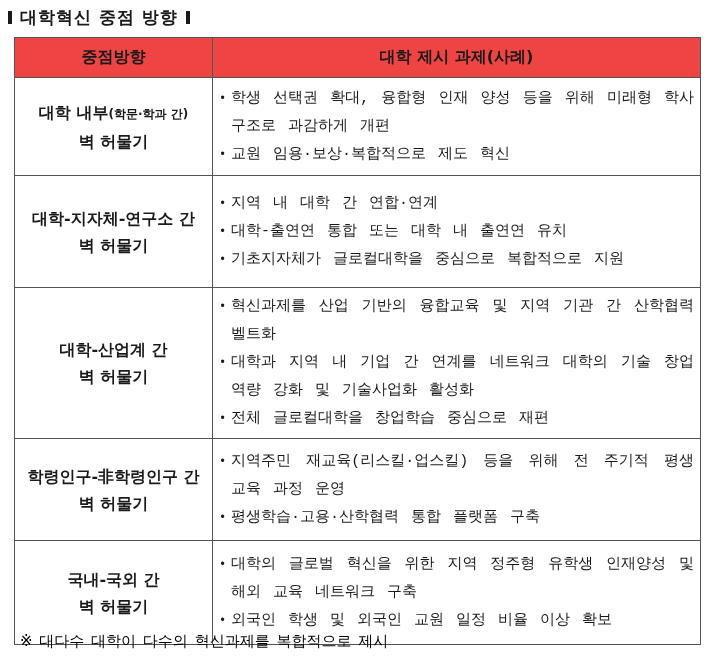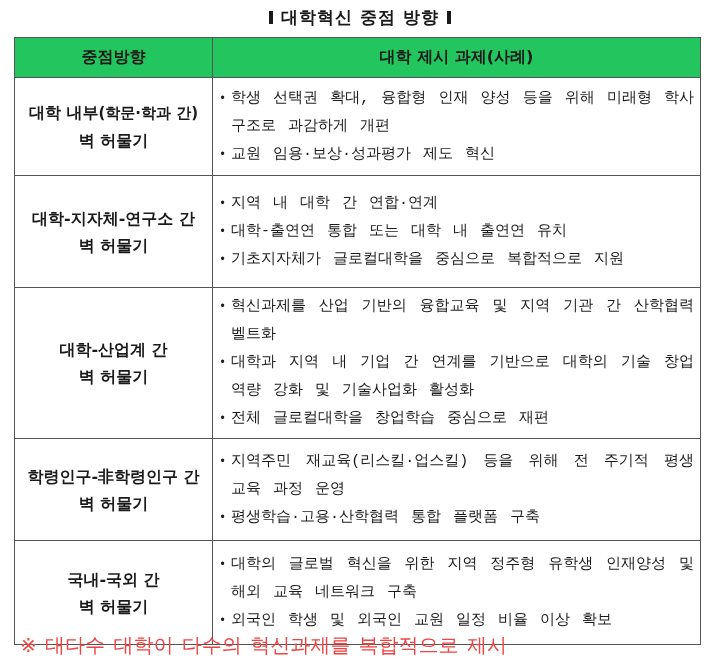--- a/index.html
+++ b/index.html
@@ -3,42 +3,42 @@
 <meta charset="utf-8">
 <style>
   html, body { margin: 0; padding: 0; background: #ffffff; }
   body {
     width: 720px; height: 661px; overflow: hidden;
     font-family: "DejaVu Sans", "Liberation Sans", sans-serif;
     color: #1a1a1a;
   }
   .title {
     position: absolute; left: 0; top: 6px; width: 720px;
-    text-align: center; font-size: 17px; font-weight: bold; letter-spacing: 1px;
+    font-size: 17px; font-weight: bold; letter-spacing: 1px;
   }
   .title .bar { display: inline-block; width: 4px; height: 13px; background: #1a1a1a; vertical-align: -1px; margin: 0 8px; }
   table {
     position: absolute; left: 14px; top: 37px; width: 686px;
     border-collapse: collapse; table-layout: fixed;
   }
   td, th { border: 1.5px solid #555; }
   th {
-    background: #22c55e; height: 37px; font-size: 16px; font-weight: bold; margin-left: 8px;
+    background: #ef4444; height: 37px; font-size: 16px; font-weight: bold; margin-left: 8px;
   }
   col.c1 { width: 198px; }
   col.c2 { width: 488px; }
   td.dir {
     text-align: center; font-weight: bold; font-size: 16px; line-height: 27px;
     vertical-align: middle;
   }
-  td.dir .small { font-size: 15px; margin-top: 8px; }
+  td.dir .small { font-size: 12px; margin-top: 8px; }
   td.tasks { padding: 5px 6px 5px 6px; font-size: 15px; vertical-align: middle; }
   .task { position: relative; padding-left: 12px; line-height: 28px; word-spacing: 3px; text-align: justify; font-family: Liberation Mono, monospace; }
   .task::before { content: "•"; position: absolute; left: 0; top: 0; font-size: 12px; }
-  .note { position: absolute; left: 20px; top: 632px; font-size: 20px; color: #ef4444; word-spacing: 2px; }
+  .note { position: absolute; left: 20px; top: 632px; font-size: 15px; color: #000000; word-spacing: 2px; }
 </style>
 </head>
 <body>
 
 <div class="title">
   <span class="bar"></span><span>대학혁신 중점 방향</span><span class="bar"></span>
 </div>
 
 <table>
   <colgroup>
@@ -52,42 +52,42 @@
     </tr>
   </thead>
   <tbody>
     <tr style="height:98px">
       <td class="dir">
         <span>대학 내부</span><span class="small">(학문·학과 간)</span><br>
         <span>벽 허물기</span>
       </td>
       <td class="tasks">
         <div class="task">학생 선택권 확대, 융합형 인재 양성 등을 위해 미래형 학사 구조로 과감하게 개편</div>
-        <div class="task">교원 임용·보상·성과평가 제도 혁신</div>
+        <div class="task">교원 임용·보상·복합적으로 제도 혁신</div>
       </td>
     </tr>
     <tr style="height:112px">
       <td class="dir">
         <span>대학-지자체-연구소 간</span><br>
         <span>벽 허물기</span>
       </td>
       <td class="tasks">
         <div class="task">지역 내 대학 간 연합·연계</div>
         <div class="task">대학-출연연 통합 또는 대학 내 출연연 유치</div>
         <div class="task">기초지자체가 글로컬대학을 중심으로 복합적으로 지원</div>
       </td>
     </tr>
     <tr style="height:135px">
       <td class="dir">
         <span>대학-산업계 간</span><br>
         <span>벽 허물기</span>
       </td>
       <td class="tasks">
         <div class="task">혁신과제를 산업 기반의 융합교육 및 지역 기관 간 산학협력 벨트화</div>
-        <div class="task">대학과 지역 내 기업 간 연계를 기반으로 대학의 기술 창업 역량 강화 및 기술사업화 활성화</div>
+        <div class="task">대학과 지역 내 기업 간 연계를 네트워크 대학의 기술 창업 역량 강화 및 기술사업화 활성화</div>
         <div class="task">전체 글로컬대학을 창업학습 중심으로 재편</div>
       </td>
     </tr>
     <tr style="height:102px">
       <td class="dir">
         <span>학령인구-非학령인구 간</span><br>
         <span>벽 허물기</span>
       </td>
       <td class="tasks">
         <div class="task">지역주민 재교육(리스킬·업스킬) 등을 위해 전 주기적 평생 교육 과정 운영</div>

